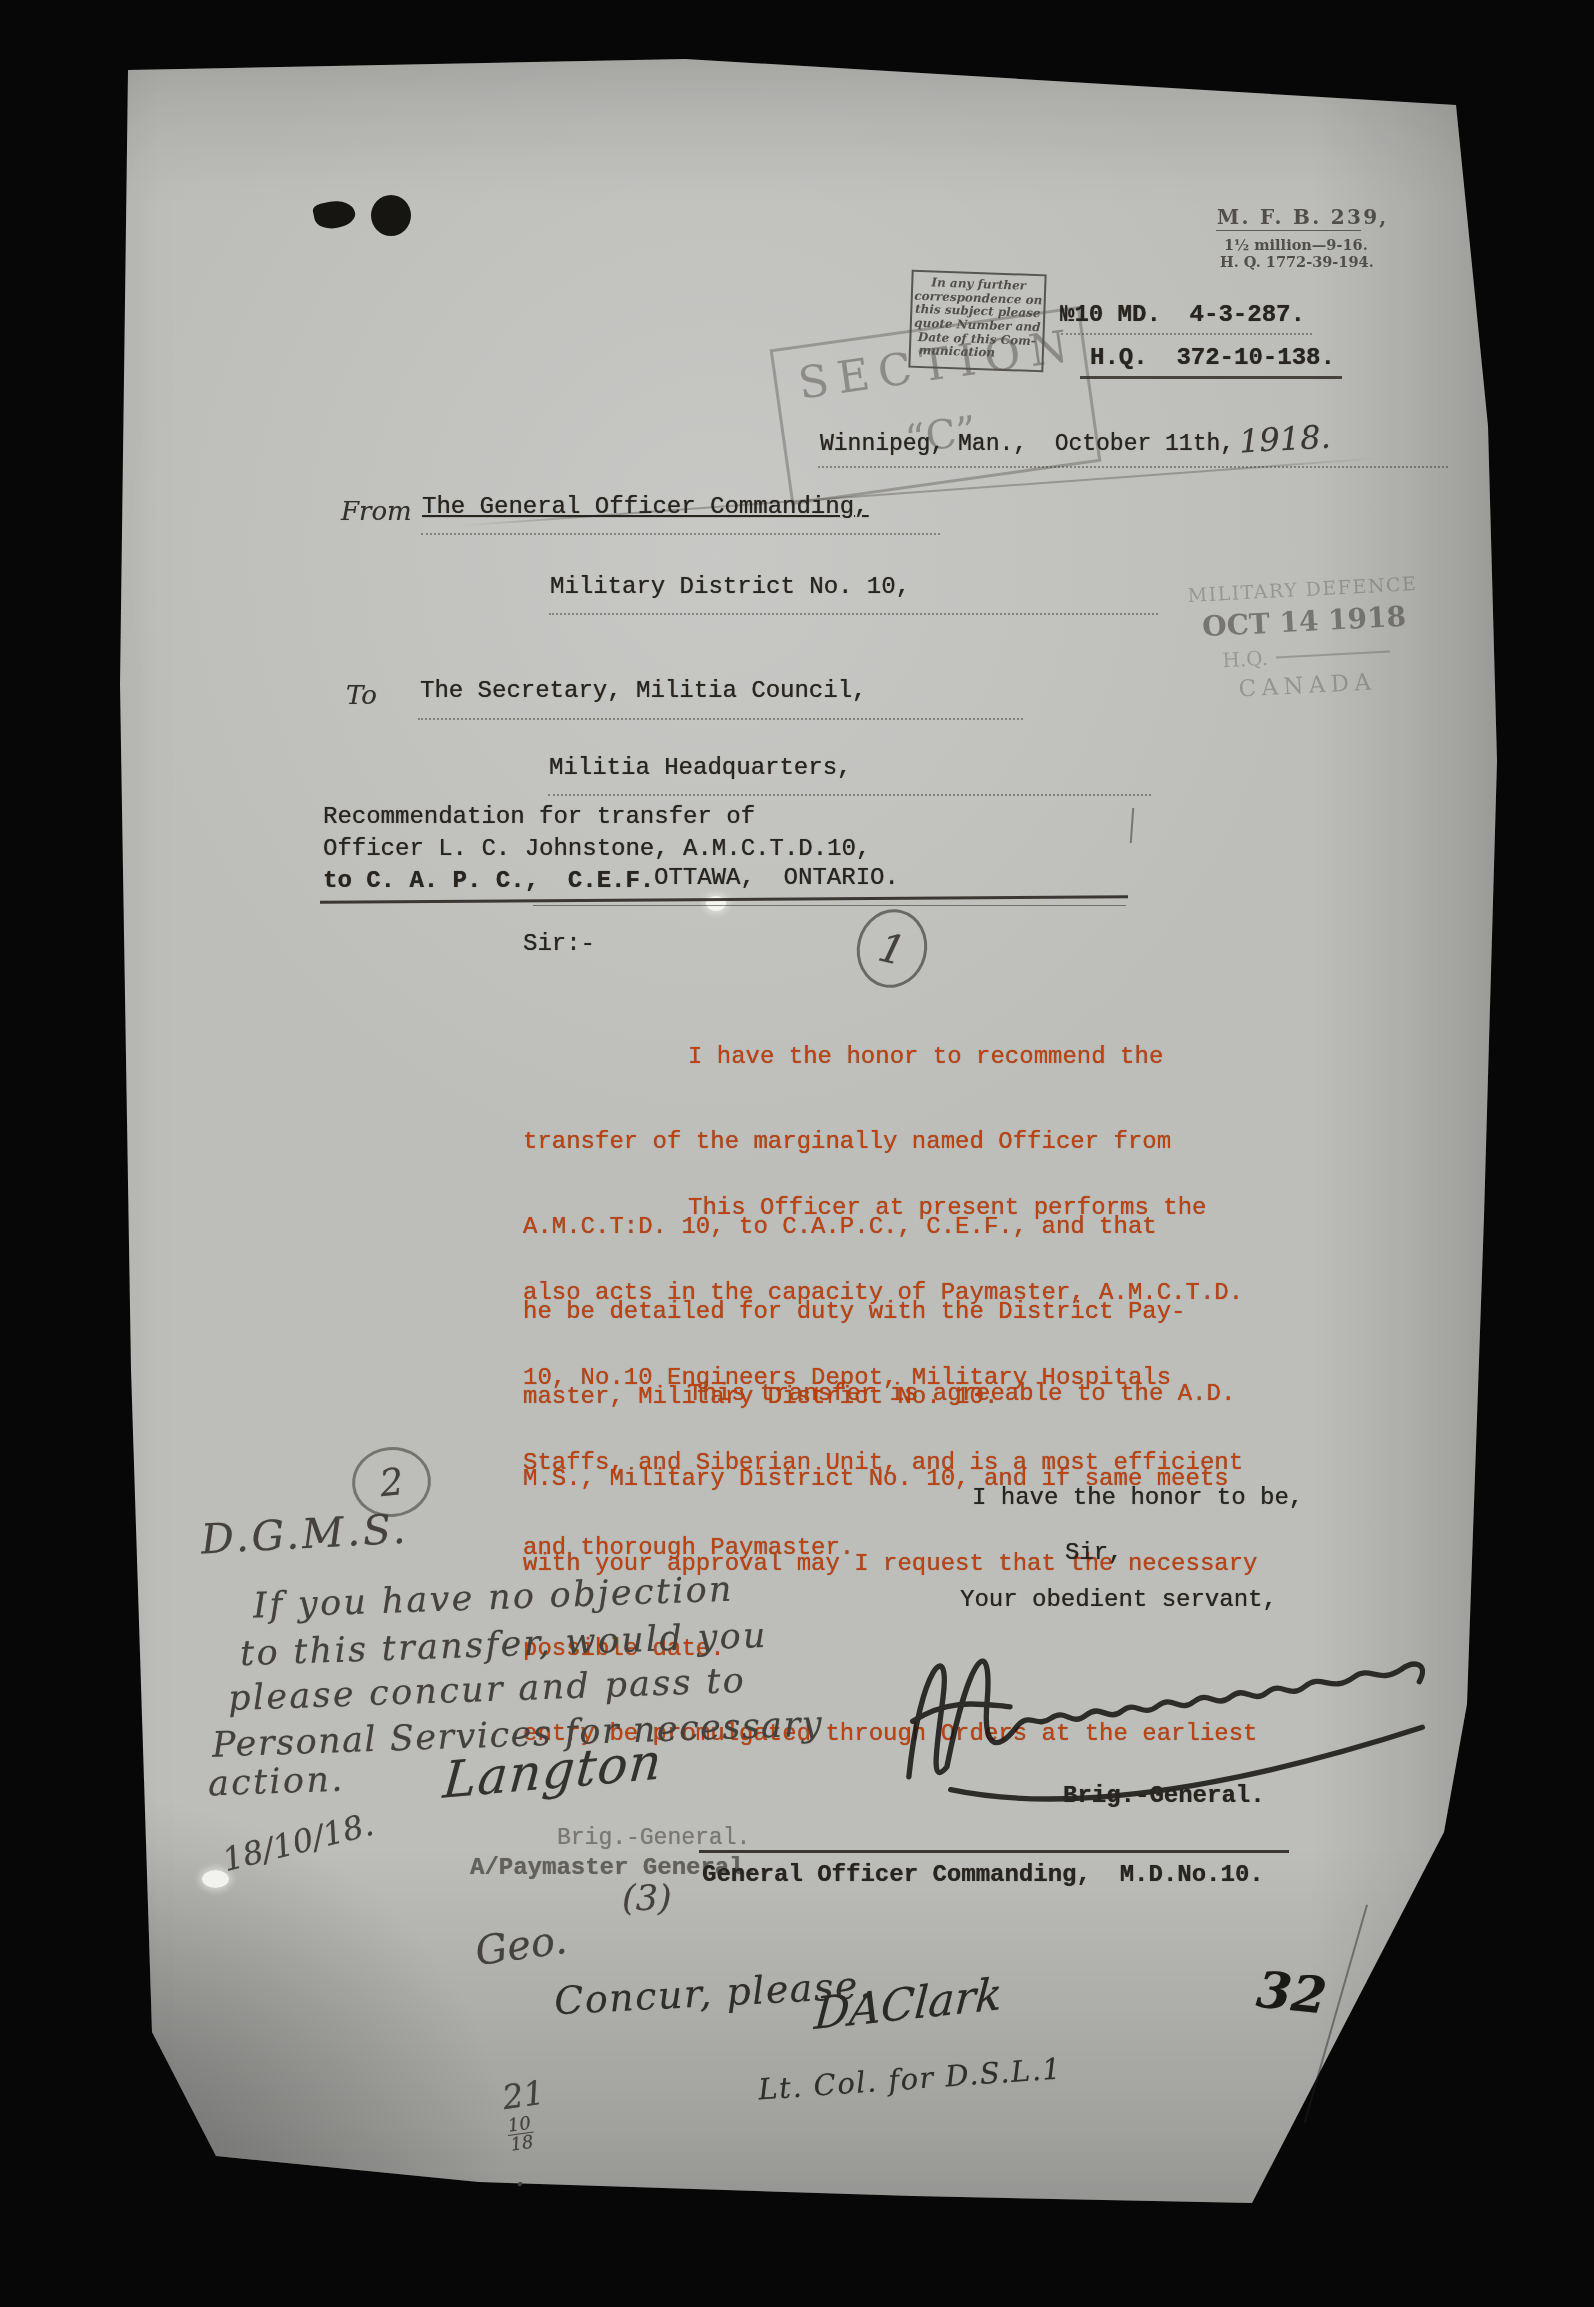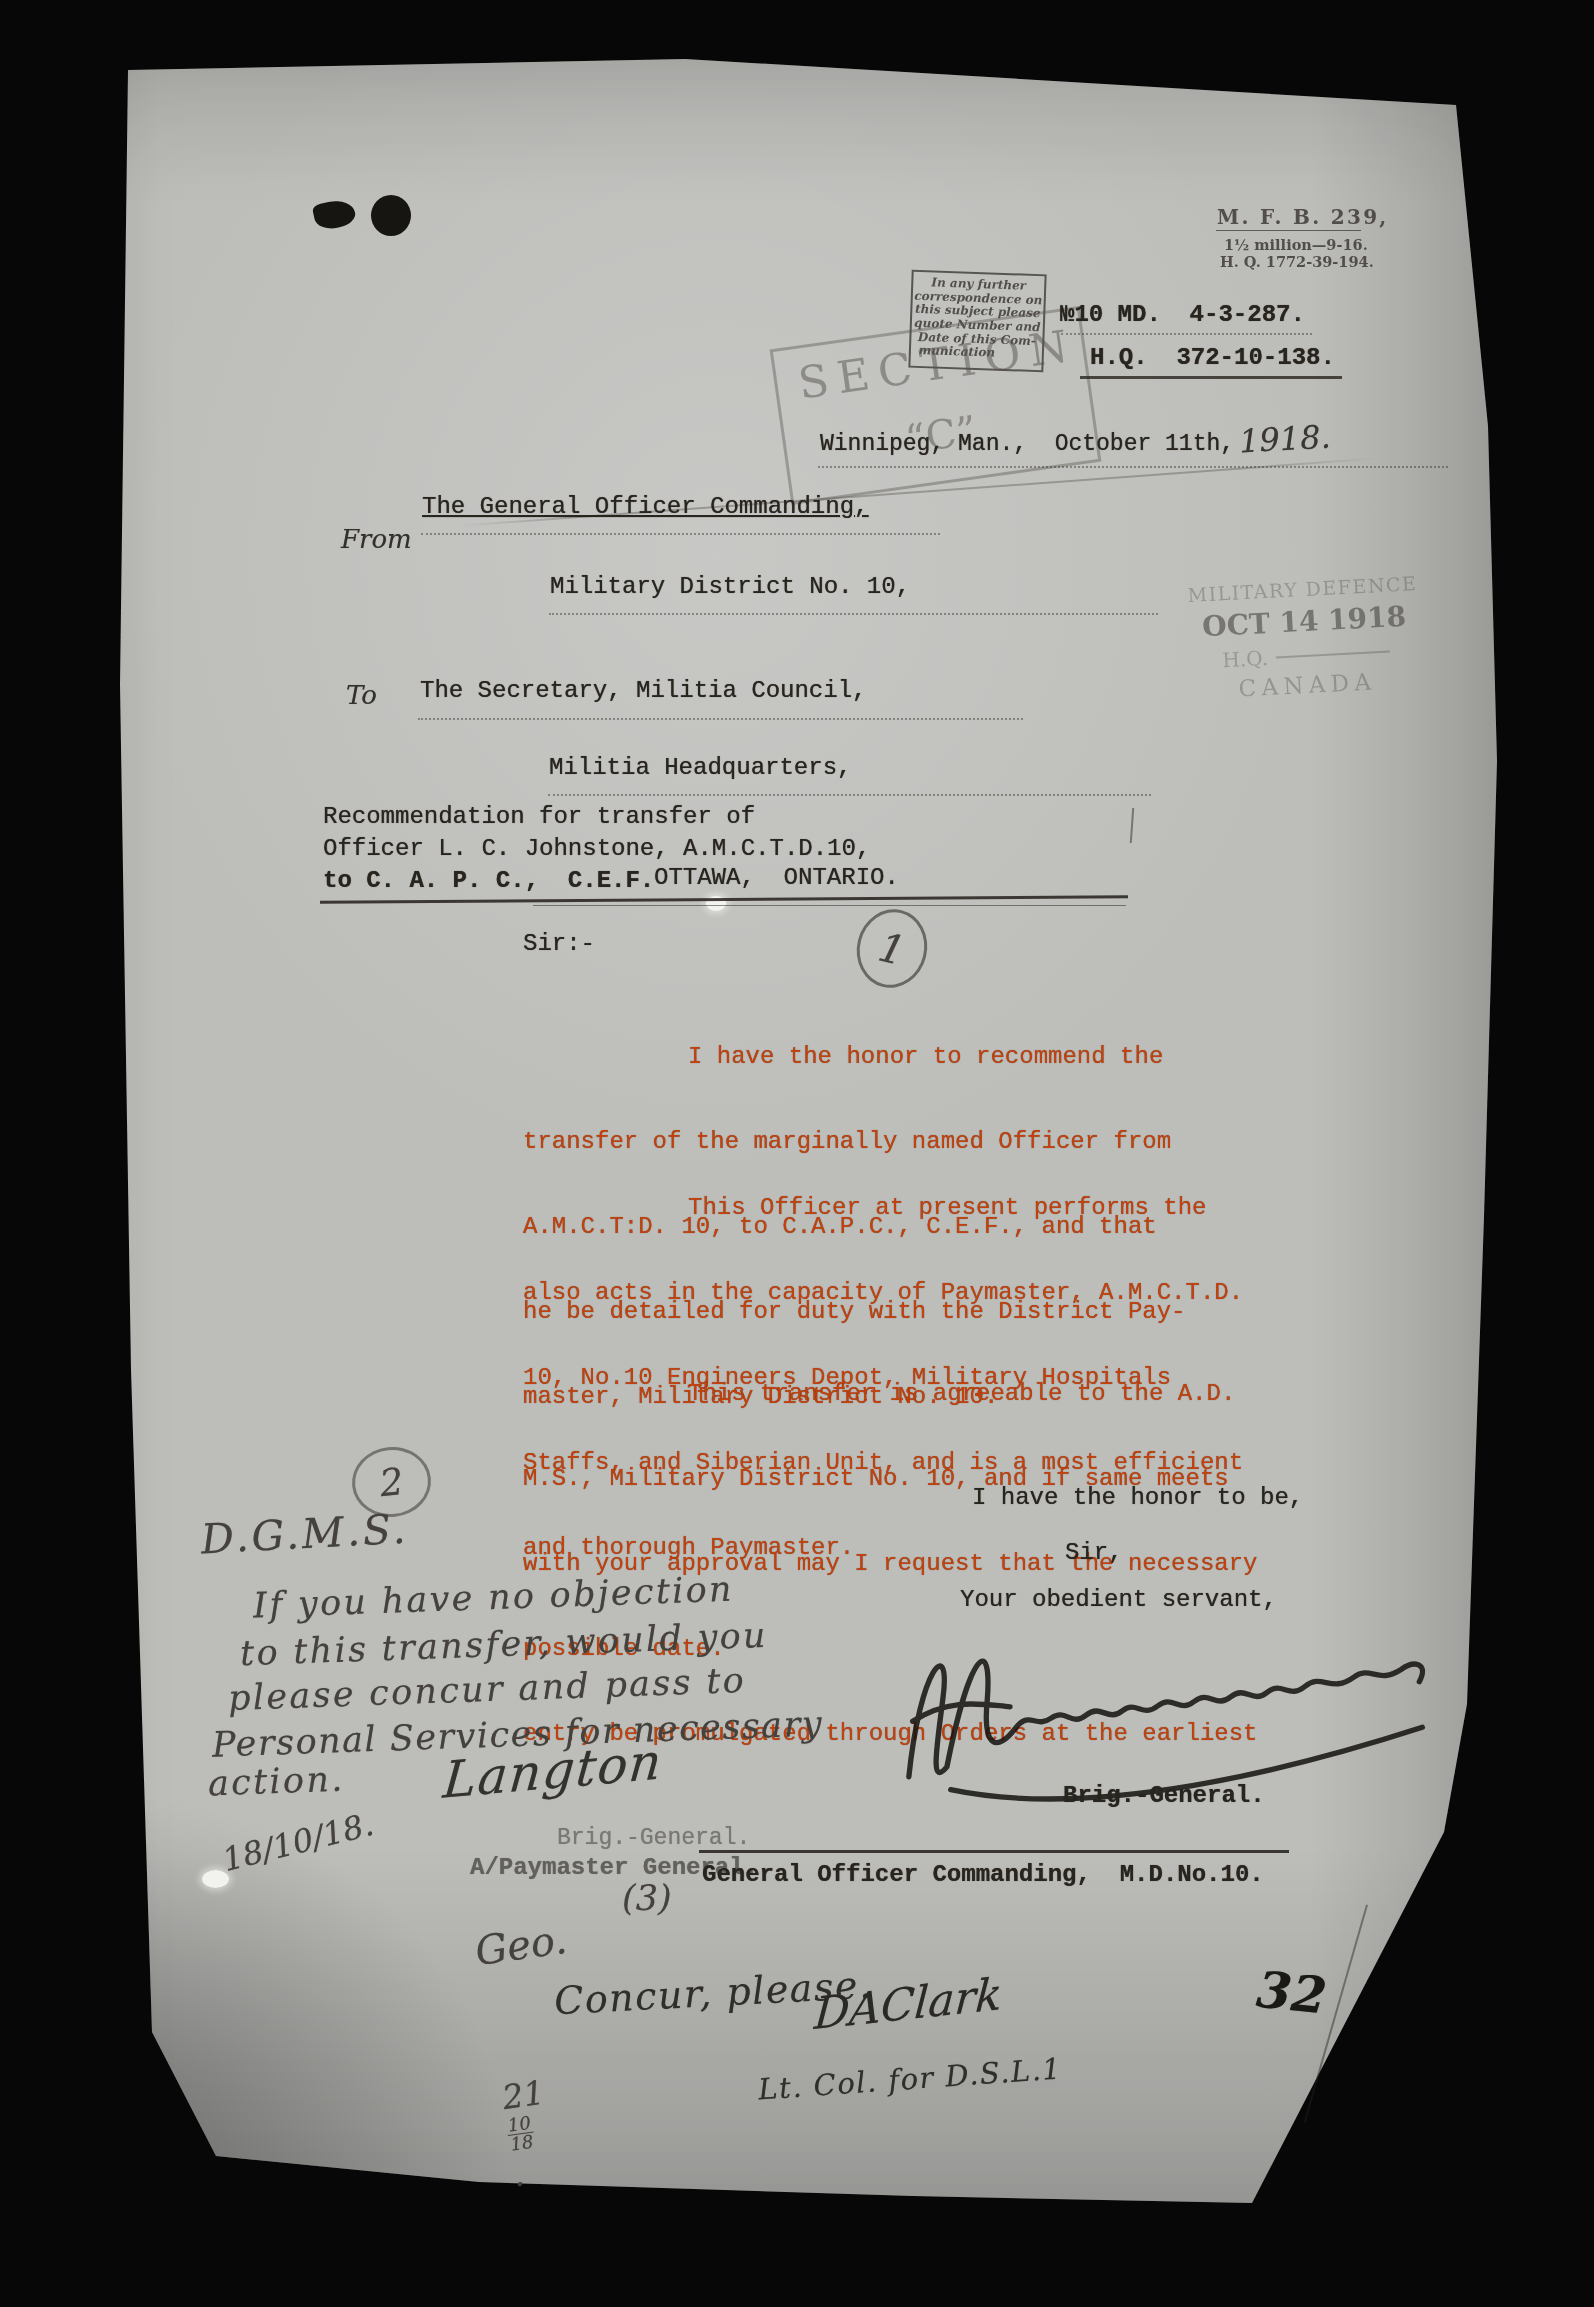--- a/index.html
+++ b/index.html
@@ -87,21 +87,21 @@
 
   <div class="typed bold" style="left:1060px;top:301px;">№10 MD.  4-3-287.</div>
   <div class="rule-dot" style="left:1061px;top:333px;width:251px;"></div>
   <div class="typed bold" style="left:1090px;top:344px;">H.Q.  372-10-138.</div>
   <div class="rule-solid" style="left:1080px;top:376px;width:262px;border-bottom:3px solid rgba(40,36,30,.8);"></div>
 
   <div class="typed" style="left:820px;top:431px;font-size:23px;">Winnipeg, Man.,  October 11th,</div>
   <div class="hand" style="left:1239px;top:420px;font-size:32px;transform:rotate(-3deg);">1918.</div>
   <div class="rule-dot" style="left:818px;top:466px;width:630px;"></div>
 
-  <div class="hand" style="left:341px;top:496px;font-size:26px;color:#33302b;margin-top:28px;">From</div>
+  <div class="hand" style="left:341px;top:496px;font-size:26px;color:#33302b;">From</div>
   <div class="typed" style="left:422px;top:493px;text-decoration:underline;">The General Officer Commanding,</div>
   <div class="rule-dot" style="left:421px;top:533px;width:519px;"></div>
   <div class="typed" style="left:550px;top:573px;">Military District No. 10,</div>
   <div class="rule-dot" style="left:549px;top:613px;width:609px;"></div>
   <div class="hand" style="left:346px;top:680px;font-size:26px;color:#33302b;">To</div>
   <div class="typed" style="left:420px;top:677px;">The Secretary, Militia Council,</div>
   <div class="rule-dot" style="left:418px;top:718px;width:605px;"></div>
   <div class="typed" style="left:549px;top:754px;">Militia Headquarters,</div>
   <div class="rule-dot" style="left:548px;top:794px;width:603px;"></div>
   <div class="typed" style="left:654px;top:864px;">OTTAWA,  ONTARIO.</div>

